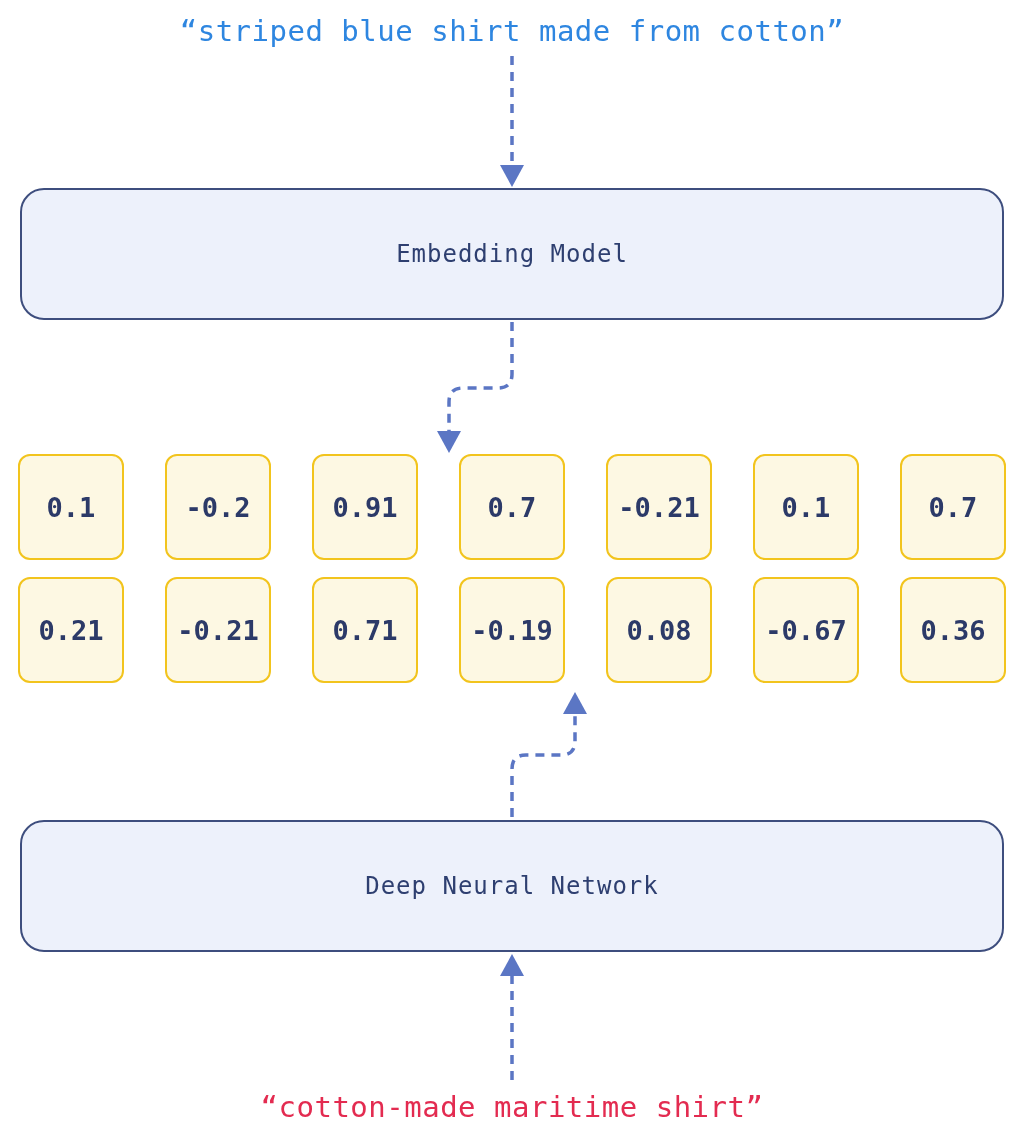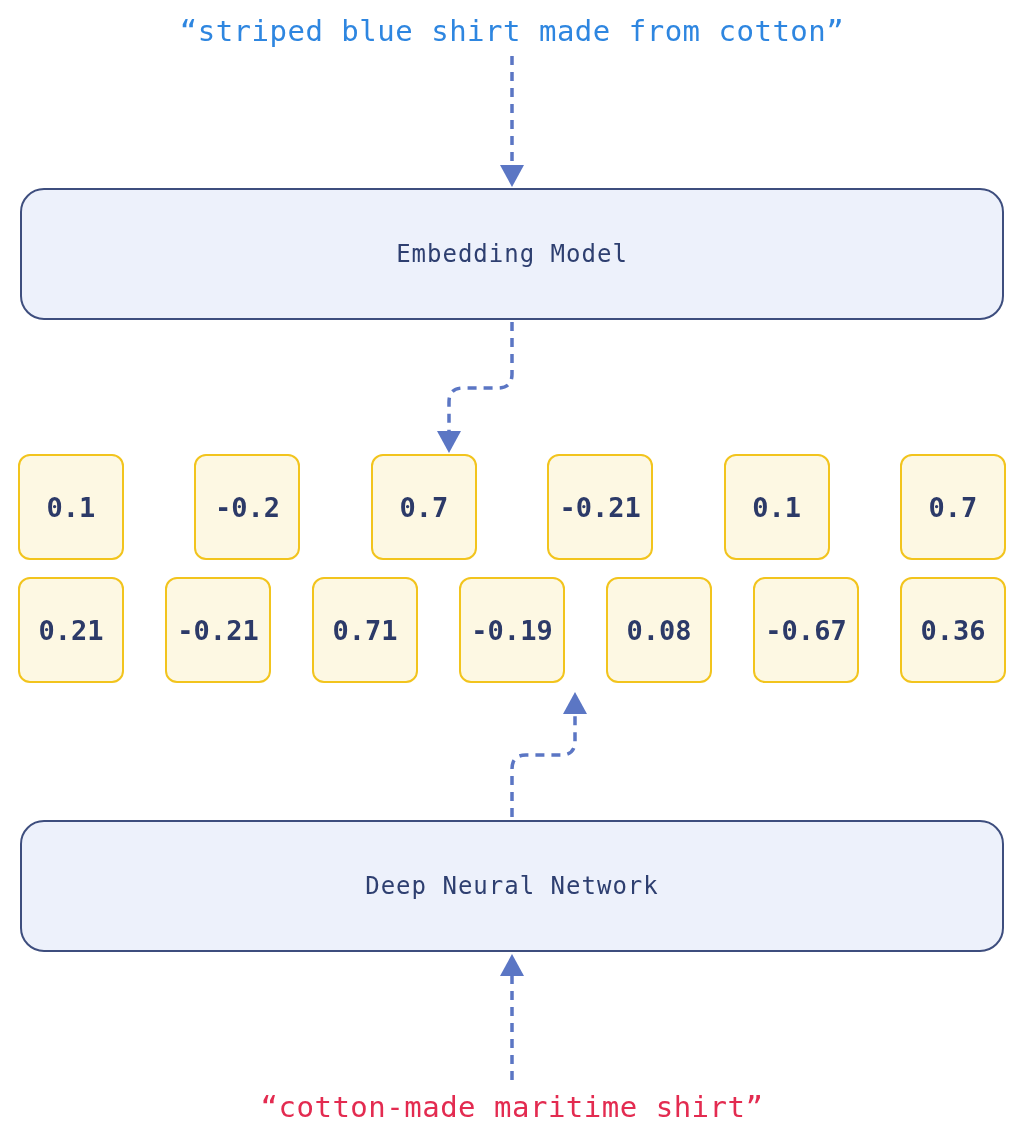--- a/index.html
+++ b/index.html
@@ -126,20 +126,21 @@
     </g>
   </svg>
 
   <div class="model-box embedding">
     <span class="model-label">Embedding Model</span>
   </div>
 
   <div class="vec-row row1">
     <div class="cell">0.1</div>
     <div class="cell">-0.2</div>
+    <div class="cell">0.91</div>
     <div class="cell">0.7</div>
     <div class="cell">-0.21</div>
     <div class="cell">0.1</div>
     <div class="cell">0.7</div>
   </div>
 
   <div class="vec-row row2">
     <div class="cell">0.21</div>
     <div class="cell">-0.21</div>
     <div class="cell">0.71</div>

